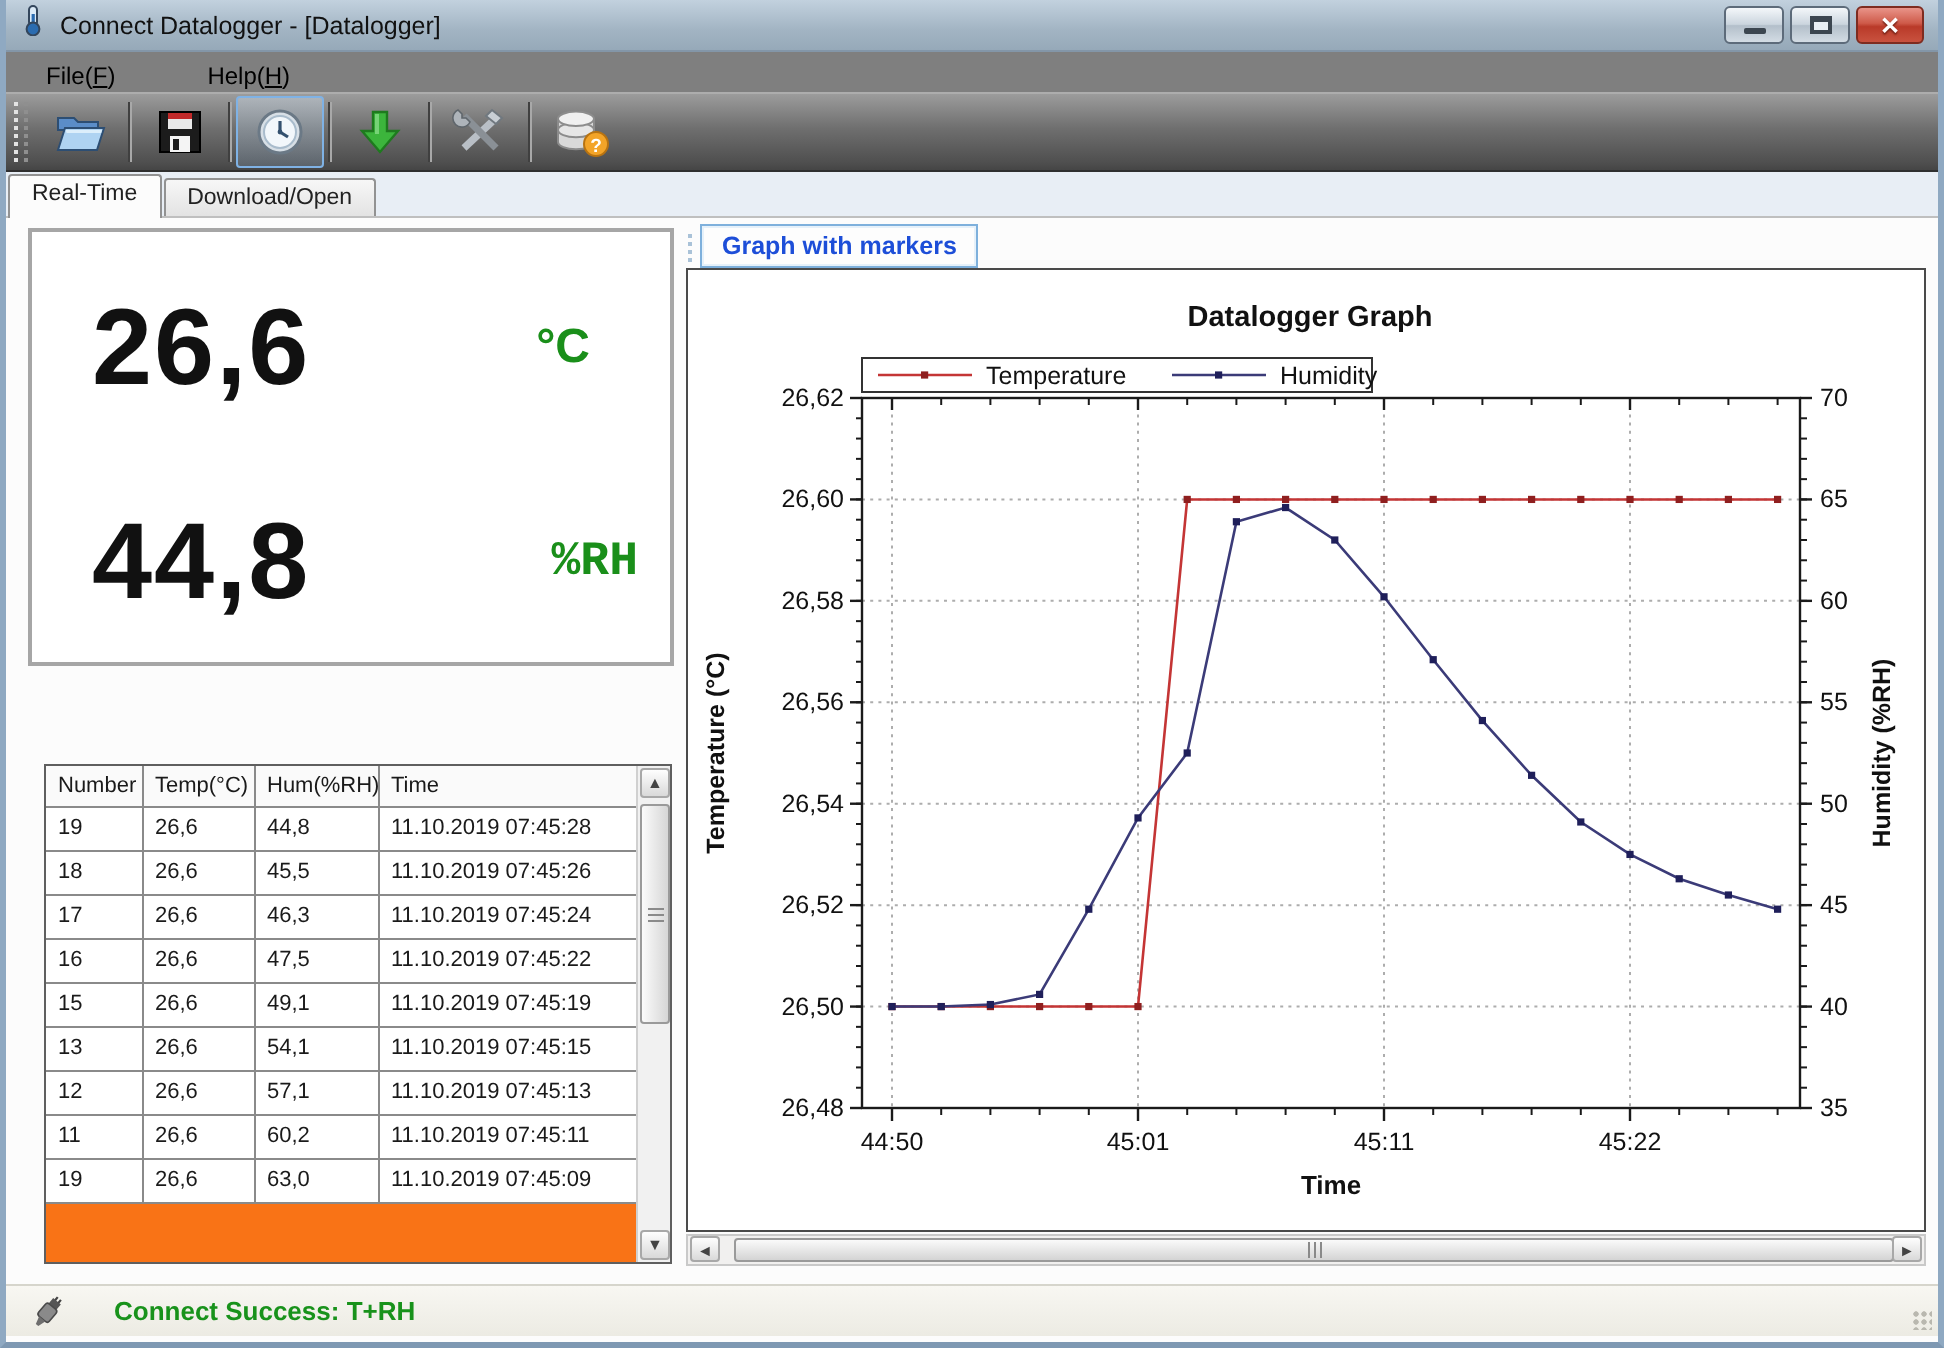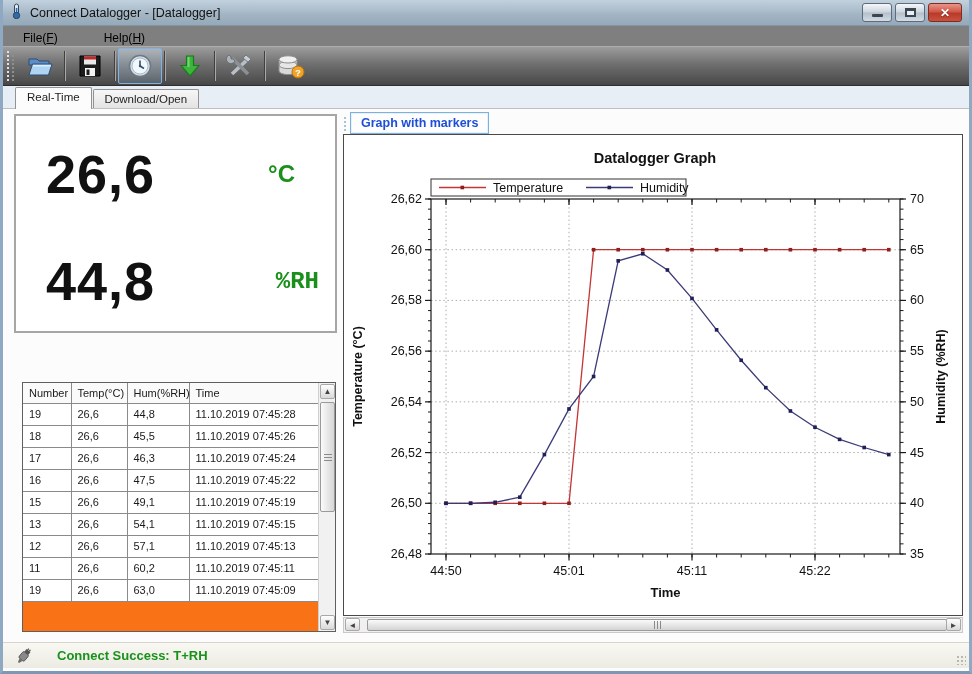--- a/index.html
+++ b/index.html
@@ -26,21 +26,21 @@
   .toolbar { height:40px; background:linear-gradient(#9C9C9C,#6F6F6F 45%,#4F4F4F 90%,#454545);
              border-top:1px solid #ADADAD; border-bottom:1px solid #2F2F2F;
              display:flex; align-items:center; padding-left:2px;}
   .tgrip { width:7px; height:30px; margin:0 4px 0 2px;
            border-left:2px dotted #E3E3E3; border-right:2px dotted #8F8F8F;}
   .tbtn { width:44px; height:36px; display:flex; align-items:center; justify-content:center; cursor:pointer; border:1px solid transparent;}
   .tbtn.active { border:1px solid #7FB2E5; border-radius:2px;
                  background:linear-gradient(rgba(215,233,250,.35),rgba(150,185,220,.22));}
   .tsep { width:0; height:30px; border-left:1px solid #404040; border-right:1px solid #A8A8A8; margin:0 2px;}
   
-  .tabstrip { height:22px; background:#E8EEF5; display:flex; align-items:flex-end; padding-left:12px; position:relative; z-index:2;}
+  .tabstrip { height:22px; background:#E8EEF5; display:flex; align-items:flex-end; padding-left:1px; position:relative; z-index:2;}
   .tab { font-size:11.5px; padding:3px 11px 3px; border:1px solid #929292; border-bottom:none;
          background:linear-gradient(#F7F7F7,#E3E3E3); color:#222; cursor:pointer; margin-right:1px;
          border-radius:2px 2px 0 0; height:19px;}
   .tab.active { background:#FCFCFC; height:22px; margin-bottom:-1px; position:relative; z-index:3; }
   
   .content { position:relative; height:534px; background:#FCFCFC; border-top:1px solid #BFBFBF; }
   .readout { position:absolute; left:11px; top:5px; width:323px; height:219px; background:#FFFFFF;
              border:2px solid #A6A6A6; }
   .readout-row { display:flex; align-items:center; height:50%; padding-top:8px;}
   .readout-val { font-size:54px; font-weight:bold; color:#111; padding-left:30px; flex:1; letter-spacing:1px;}

